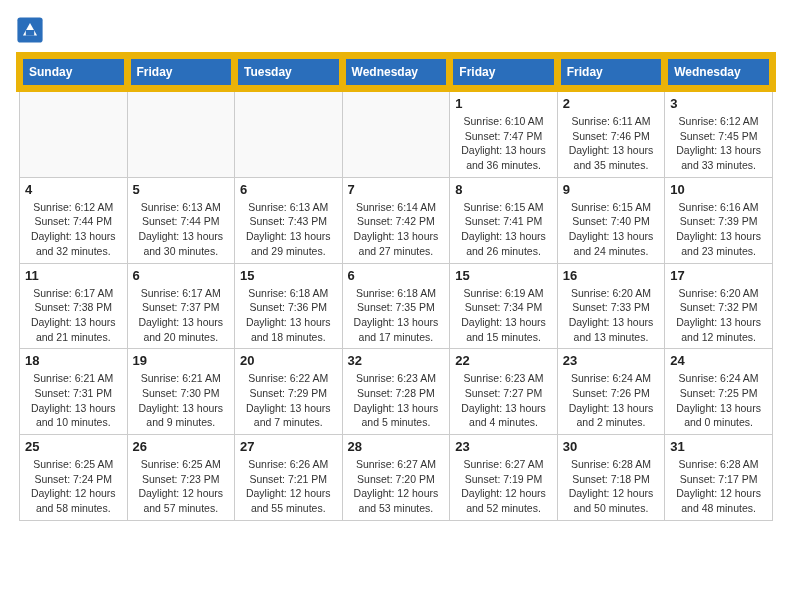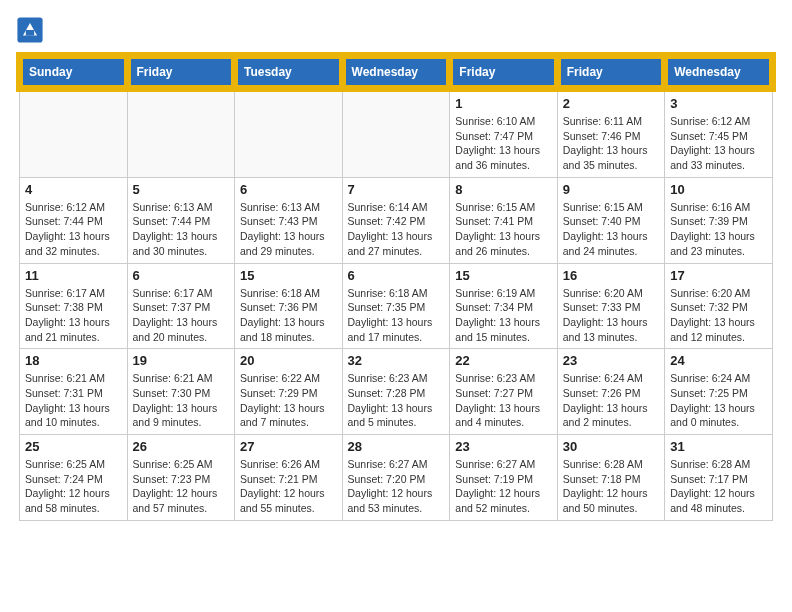--- a/index.html
+++ b/index.html
@@ -80,20 +80,21 @@
     .day-num {
       font-weight: bold;
       font-size: 13px;
       color: #222;
       margin-bottom: 3px;
     }
     .day-info {
       color: #333;
       font-size: 10.5px;
       line-height: 1.4;
+      text-align: center;
     }
   </style>
 </head>
 <body>
 
 <div class="header">
   <div class="logo">
     <svg class="logo-icon" viewBox="0 0 40 40">
       <rect x="2" y="2" width="36" height="36" rx="4" fill="#2a6ebb"></rect>
       <polygon points="10,28 20,10 30,28" fill="white"></polygon>

